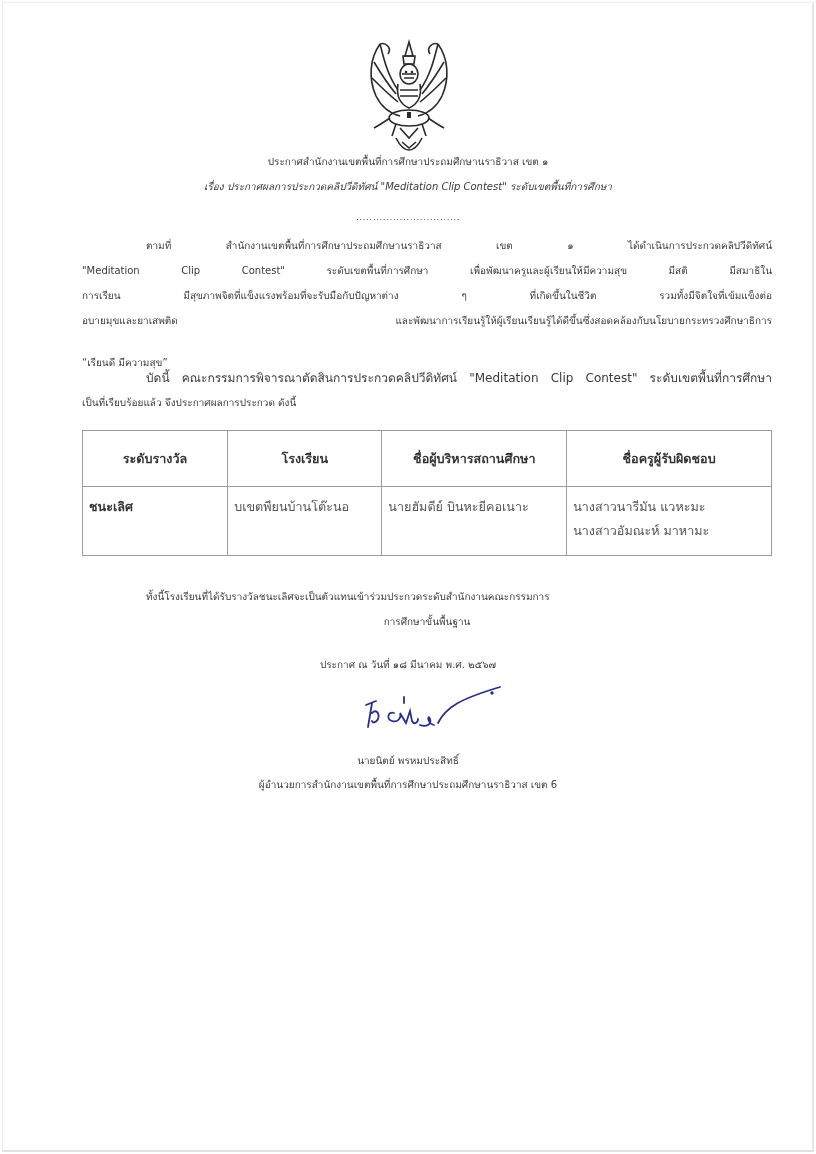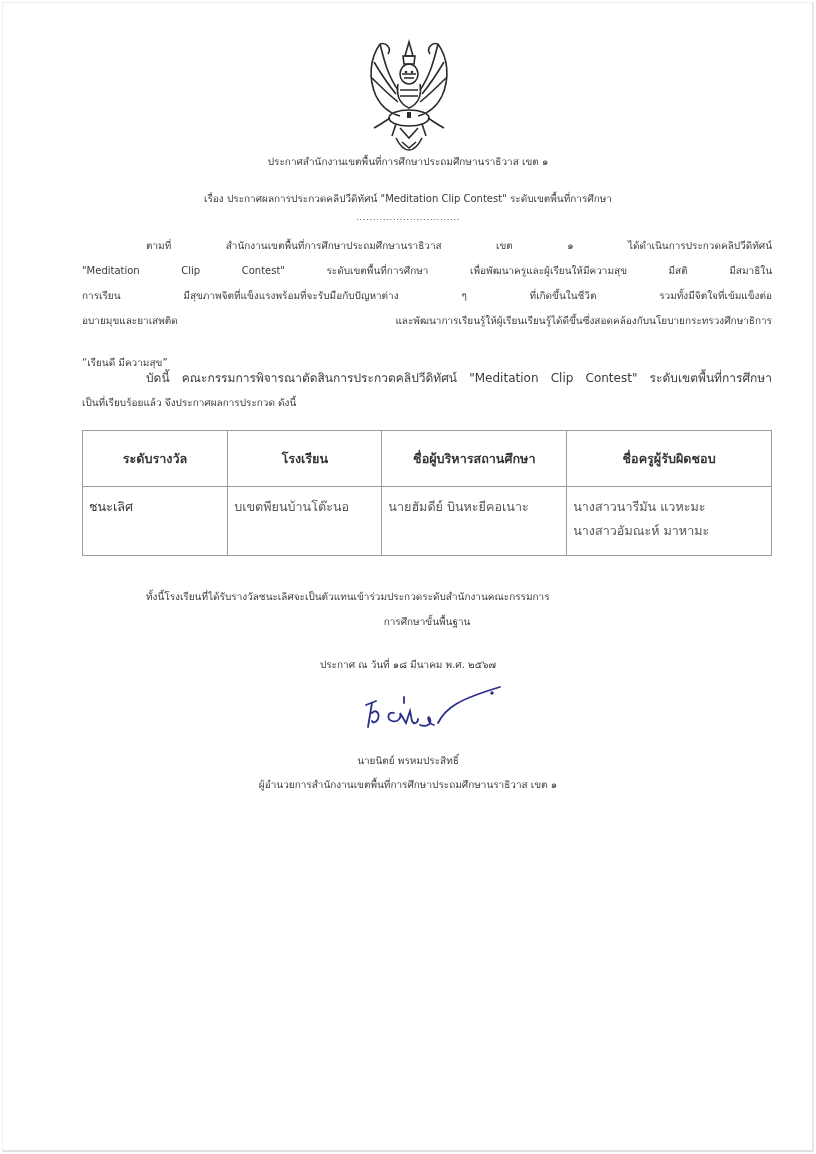--- a/index.html
+++ b/index.html
@@ -40,21 +40,21 @@
   table.results th, table.results td {
     border: 1.5px solid #9c9c9c;
     vertical-align: top;
     padding: 12px 6px;
   }
   table.results th {
     height: 31px; vertical-align: middle; font-weight: bold;
     text-align: center; color: #333;
   }
   table.results td { height: 55px; padding-top: 8px; box-sizing: border-box; line-height: 24px; }
-  table.results td.award { font-weight: normal; color: #333; padding-left: 6px; }
+  table.results td.award { font-weight: bold; color: #333; padding-left: 6px; }
   table.results td.cell { color: #555; }
   .col1 { width: 133px; }
   .col2 { width: 142px; }
   .col3 { width: 173px; }
   .col4 { width: 193px; }
 
   .signature {
     position: absolute; left: 360px; top: 683px; width: 150px; height: 50px;
   }
 </style>
@@ -96,21 +96,21 @@
     <path d="M36 104 L43 110 L50 104"></path>
   </g>
   <g fill="#2b2b2b">
     <circle cx="40" cy="34" r="1.3"></circle>
       <circle cx="46" cy="34" r="1.3"></circle>
     <rect x="41" y="74" width="4" height="6"></rect>
   </g>
 </svg>
 
 <div class="line center" style="top:153px;">ประกาศสำนักงานเขตพื้นที่การศึกษาประถมศึกษานราธิวาส เขต ๑</div>
-<div class="line center" style="top:190px;">เรื่อง  ประกาศผลการประกวดคลิปวีดิทัศน์ "Meditation Clip Contest" ระดับเขตพื้นที่การศึกษา</div>
+<div class="line center" style="top:178px;font-style:italic;">เรื่อง  ประกาศผลการประกวดคลิปวีดิทัศน์ "Meditation Clip Contest" ระดับเขตพื้นที่การศึกษา</div>
 <div class="line center dots" style="top:208px;">...............................</div>
 
 <div class="line para-line justify indent" style="top:237px;">ตามที่ สำนักงานเขตพื้นที่การศึกษาประถมศึกษานราธิวาส เขต ๑ ได้ดำเนินการประกวดคลิปวีดิทัศน์</div>
 <div class="line para-line justify" style="top:262px;">"Meditation Clip Contest"  ระดับเขตพื้นที่การศึกษา เพื่อพัฒนาครูและผู้เรียนให้มีความสุข มีสติ มีสมาธิใน</div>
 <div class="line para-line justify" style="top:287px;">การเรียน  มีสุขภาพจิตที่แข็งแรงพร้อมที่จะรับมือกับปัญหาต่าง ๆ ที่เกิดขึ้นในชีวิต   รวมทั้งมีจิตใจที่เข้มแข็งต่อ</div>
 <div class="line para-line justify" style="top:312px;">อบายมุขและยาเสพติด และพัฒนาการเรียนรู้ให้ผู้เรียนเรียนรู้ได้ดีขึ้นซึ่งสอดคล้องกับนโยบายกระทรวงศึกษาธิการ</div>
 <div class="line para-line" style="top:354px;">“เรียนดี มีความสุข”</div>
 
 <div class="line para-line justify" style="top:369px; padding-left:64px; box-sizing:border-box; font-size:12px;">บัดนี้ คณะกรรมการพิจารณาตัดสินการประกวดคลิปวีดิทัศน์ "Meditation Clip Contest"  ระดับเขตพื้นที่การศึกษา</div>
 <div class="line para-line" style="top:394px;">เป็นที่เรียบร้อยแล้ว จึงประกาศผลการประกวด ดังนี้</div>
@@ -147,13 +147,13 @@
     <path d="M8 44 L12 20 M6 22 L16 18 M12 30 C16 26 20 30 18 36 C16 40 12 40 12 38"></path>
     <path d="M34 30 C28 28 26 36 32 38 C38 40 42 34 40 30 L46 40 L50 28 L52 38 C54 42 58 40 58 36"></path>
     <path d="M44 20 L44 14"></path>
     <path d="M60 42 C66 44 72 42 70 36 C68 30 66 40 74 42"></path>
     <path d="M78 40 C86 24 100 16 140 4"></path>
     <circle cx="132" cy="10" r="0.8" fill="#2a2f8a"></circle>
   </g>
 </svg>
 
 <div class="line center" style="top:752px;">นายนิตย์  พรหมประสิทธิ์</div>
-<div class="line center" style="top:776px;">ผู้อำนวยการสำนักงานเขตพื้นที่การศึกษาประถมศึกษานราธิวาส เขต ๑</div>
+<div class="line center" style="top:776px;">ผู้อำนวยการสำนักงานเขตพื้นที่การศึกษาประถมศึกษานราธิวาส เขต 6</div>
 
 </body></html>

